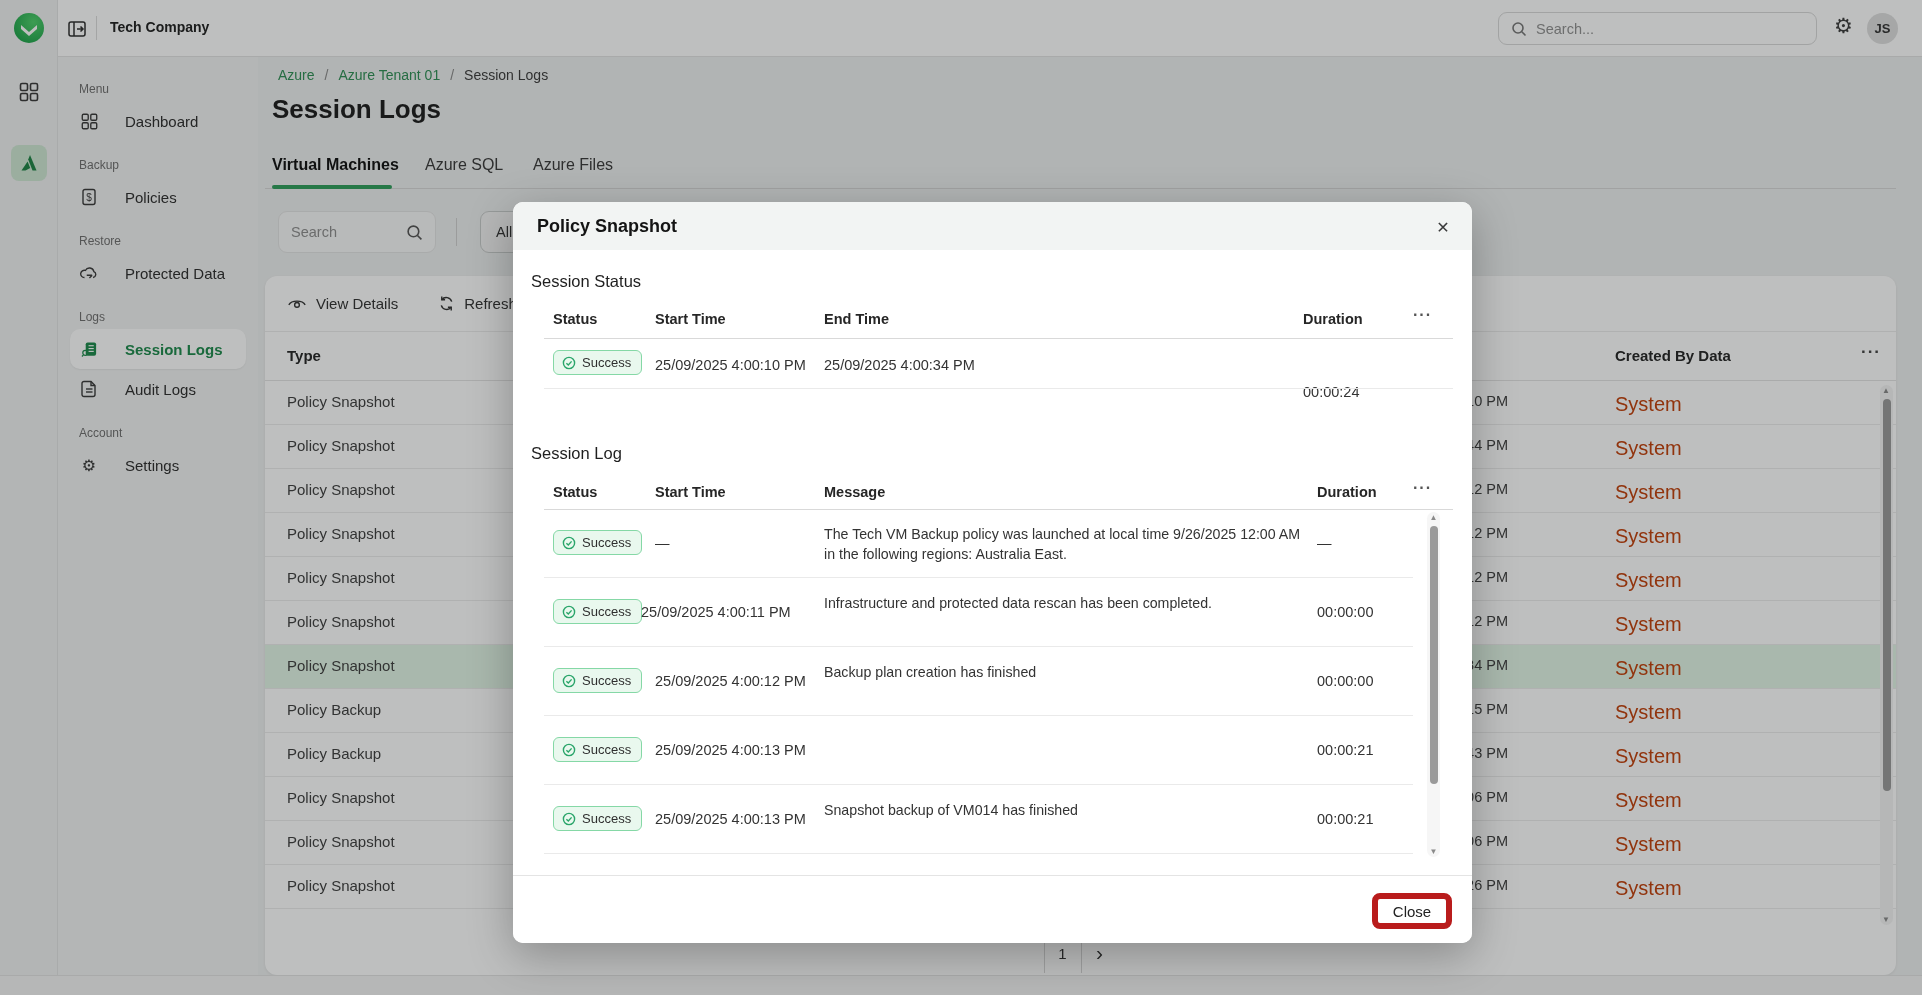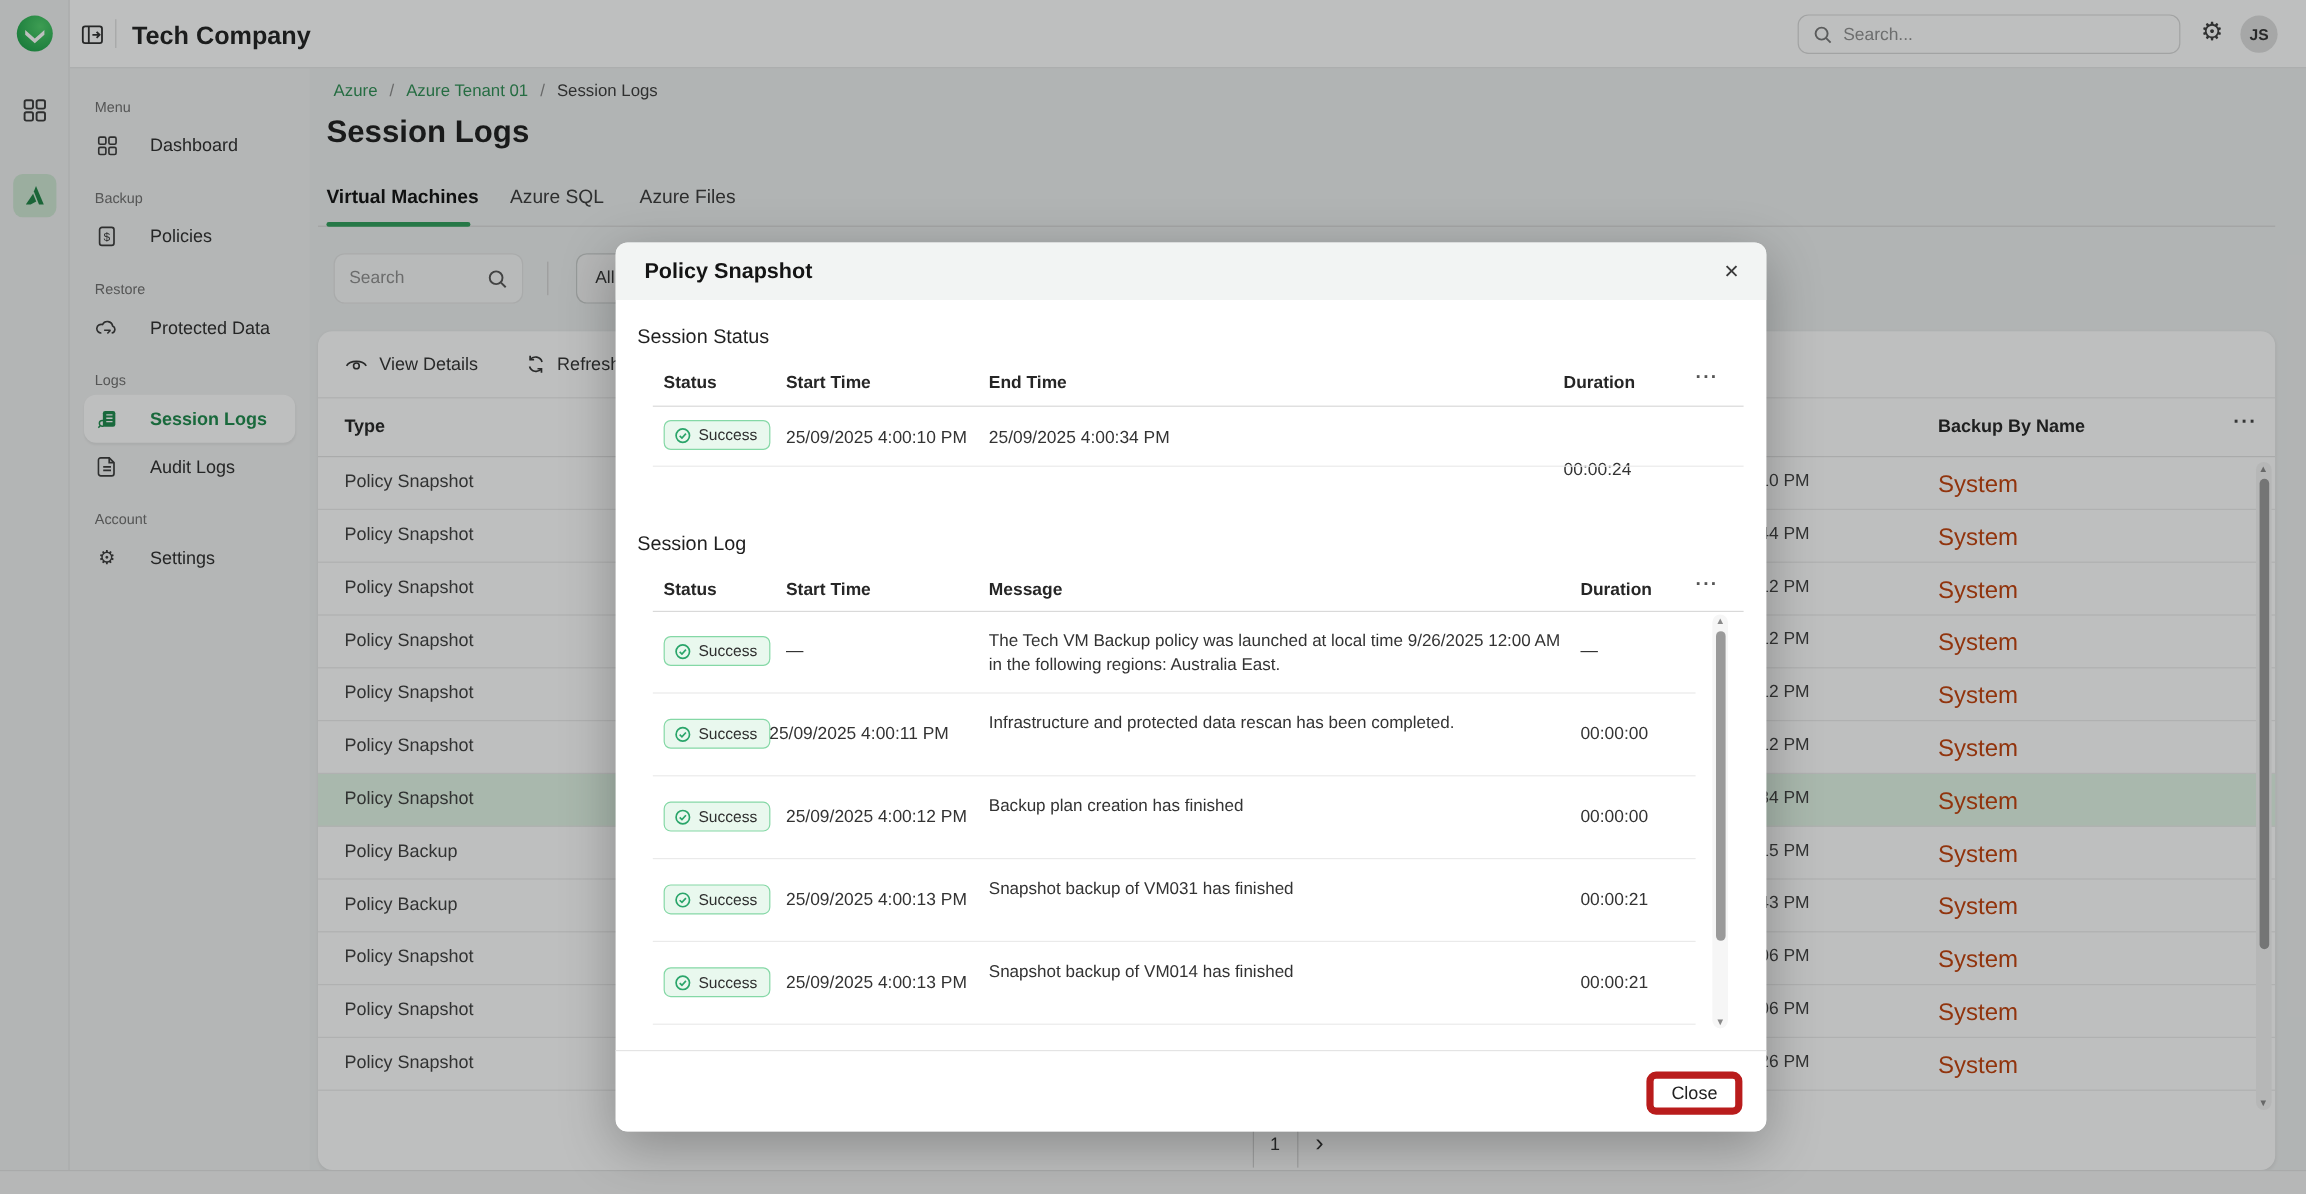--- a/index.html
+++ b/index.html
@@ -7,21 +7,21 @@
               font-family:"Liberation Sans", sans-serif; }
   .abs { position:absolute; }
   #canvas { position:relative; width:1922px; height:995px; }
 
   
   #topbar { left:58px; top:0; width:1864px; height:57px; background:#ffffff;
             border-bottom:1px solid #e2e3e3; z-index:5; }
   .collapse-btn { left:6px; top:16px; width:26px; height:26px; display:flex;
                   align-items:center; justify-content:center; cursor:pointer; }
   .tb-divider { left:38px; top:16px; width:1px; height:24px; background:#dcdcdc; }
-  .company { left:52px; top:19px; font-size:21px; font-weight:700; color:#222; }
+  .company { left:52px; top:19px; font-size:14px; font-weight:700; color:#222; }
   .tb-search { left:1440px; top:12px; width:319px; height:33px; border:1px solid #d9d9d9;
                border-radius:9px; background:#fff; display:flex; align-items:center;
                padding:0 12px; gap:9px; }
   .tb-search input { border:none; outline:none; font-size:14.5px; color:#333; width:250px;
                      font-family:"Liberation Sans", sans-serif; background:transparent; }
   .tb-search input::placeholder { color:#909090; }
   .gear-glyph { left:1776px; top:14px; font-size:21px; color:#3d3d3d; cursor:pointer; }
   .avatar { left:1809px; top:13px; width:31px; height:31px; border-radius:50%;
             background:#dedede; color:#333; font-size:13px; font-weight:700;
             display:flex; align-items:center; justify-content:center; }
@@ -306,21 +306,21 @@
             <path d="M3.5 11 A6 6 0 0 0 14 13"></path>
           <path d="M4 1.5 V5 H7.5"></path>
             <path d="M14 16.5 V13 H10.5"></path>
         </svg>
         <span>Refresh</span>
       </div>
     </div>
 
     <div class="thead-row">
       <div class="th-type">Type</div>
-      <div class="th-created">Backup By Name</div>
+      <div class="th-created">Created By Data</div>
       <div class="th-dots">···</div>
     </div>
 
     <div id="rows">
 
         <div class="row">
           <span class="cell-type">Policy Snapshot</span>
           <span class="cell-time">25/09/2025 4:00:10 PM</span>
           <span class="cell-created">System</span>
         </div>
@@ -491,21 +491,20 @@
 
         <div class="log-row">
           <div class="badge">
             <svg width="14" height="14" viewBox="0 0 14 14" fill="none" stroke="#2aa56a" stroke-width="1.4">
               <circle cx="7" cy="7" r="5.6"></circle>
               <path d="M4.4 7.2 L6.3 9 L9.6 5.4"></path>
             </svg>
             <span>Success</span>
           </div>
           <div class="m-cell" style="left:142px;">25/09/2025 4:00:13 PM</div>
-          <div class="msg">Snapshot backup of VM031 has finished</div>
           <div class="m-cell" style="left:804px;">00:00:21</div>
           <div class="rowline"></div>
         </div>
 
         <div class="log-row">
           <div class="badge">
             <svg width="14" height="14" viewBox="0 0 14 14" fill="none" stroke="#2aa56a" stroke-width="1.4">
               <circle cx="7" cy="7" r="5.6"></circle>
               <path d="M4.4 7.2 L6.3 9 L9.6 5.4"></path>
             </svg>

